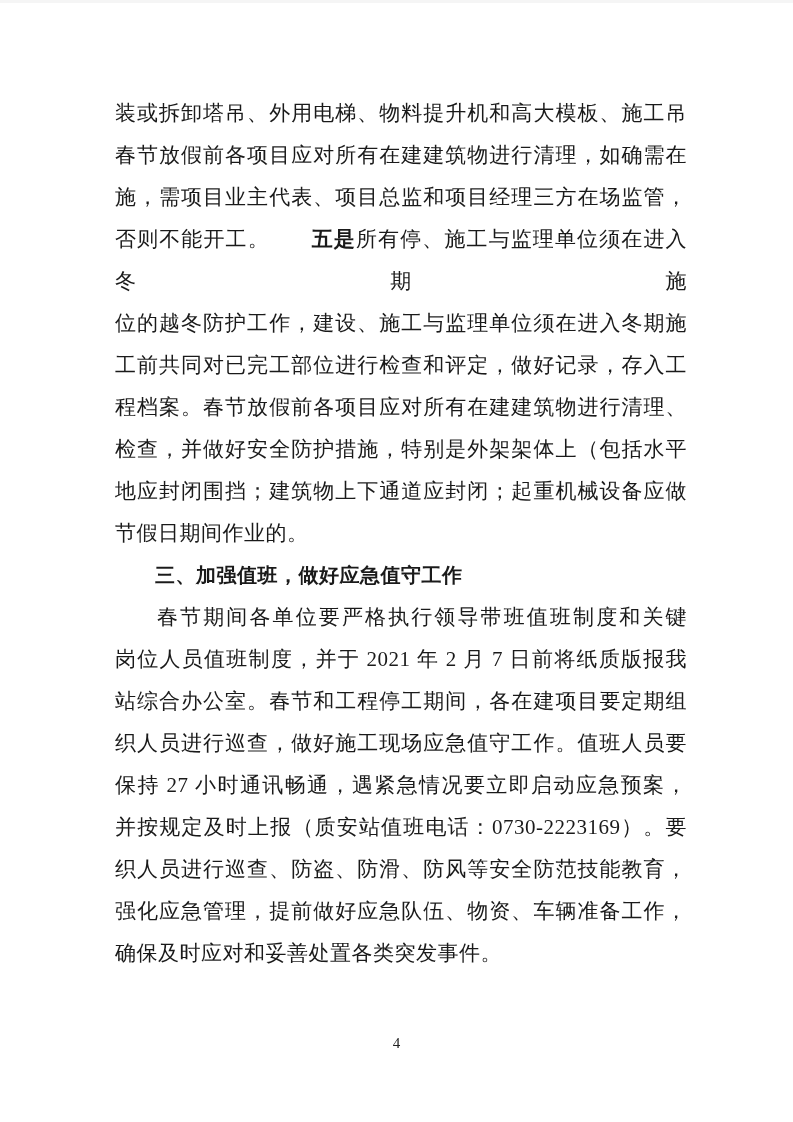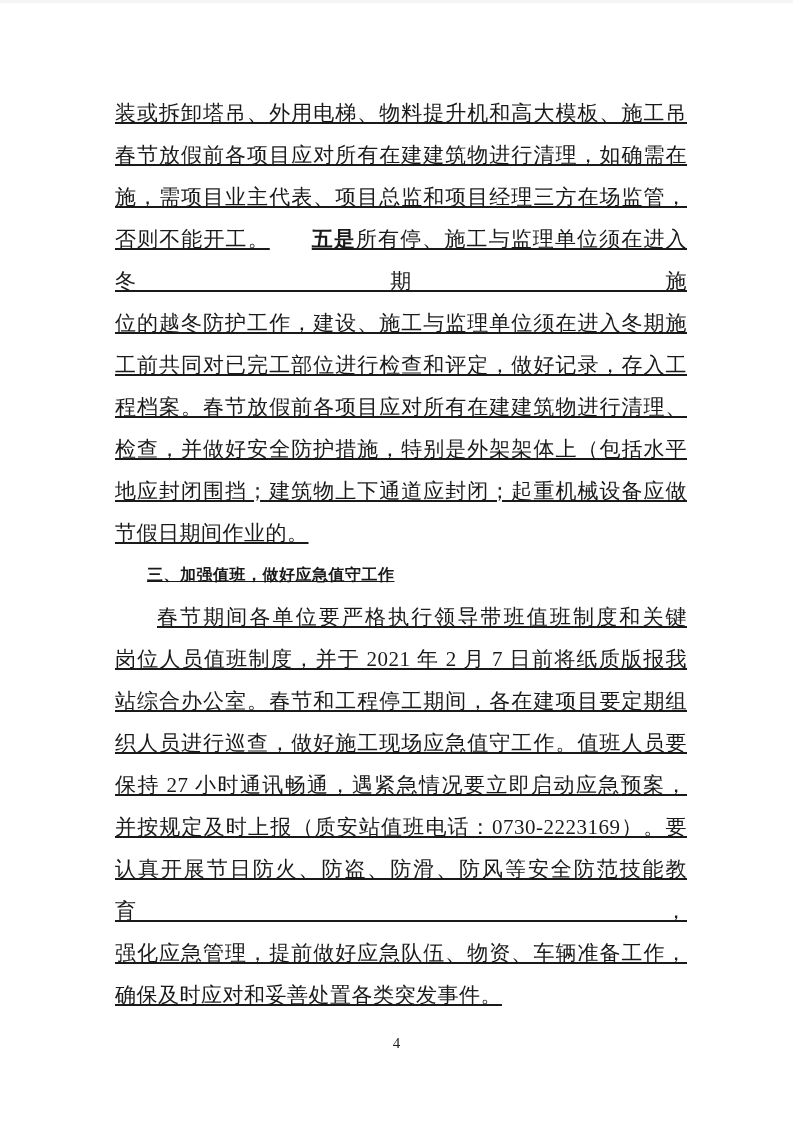--- a/index.html
+++ b/index.html
@@ -31,33 +31,32 @@
     font-size: 21px;
     line-height: 42px;
     letter-spacing: 0.5px;
   }
   .ln {
     margin: 0;
     padding: 0;
     text-align: justify;
     text-justify: inter-character;
     font-weight: normal;
-    text-decoration: underline;
   }
   
   .fill {
     text-align-last: justify;
   }
   .indent {
     text-indent: 2em;
   }
   .heading {
     font-family: "Liberation Sans", "DejaVu Sans", sans-serif;
     font-weight: bold;
-    font-size: 16px;
+    font-size: 20px;
     letter-spacing: 0.5px;
   }
   .bold-run {
     font-family: "Liberation Sans", "DejaVu Sans", sans-serif;
     font-weight: bold;
     font-style: normal;
     margin-left: 42px;
   }
   .page-number {
     position: absolute;
@@ -94,21 +93,21 @@
     <p class="ln">节假日期间作业的。</p>
 
     <h2 class="ln heading indent">三、加强值班，做好应急值守工作</h2>
 
     <p class="ln fill indent">春节期间各单位要严格执行领导带班值班制度和关键</p>
     <p class="ln fill">岗位人员值班制度，并于 2021 年 2 月 7 日前将纸质版报我</p>
     <p class="ln fill">站综合办公室。春节和工程停工期间，各在建项目要定期组</p>
     <p class="ln fill">织人员进行巡查，做好施工现场应急值守工作。值班人员要</p>
     <p class="ln fill">保持 27 小时通讯畅通，遇紧急情况要立即启动应急预案，</p>
     <p class="ln fill">并按规定及时上报（质安站值班电话：0730-2223169）。要</p>
-    <p class="ln fill">认真开展节日防火、防盗、防滑、防风等安全防范技能教育，</p>
+    <p class="ln fill">织人员进行巡查、防盗、防滑、防风等安全防范技能教育，</p>
     <p class="ln fill">强化应急管理，提前做好应急队伍、物资、车辆准备工作，</p>
     <p class="ln">确保及时应对和妥善处置各类突发事件。</p>
 
   </div>
 
   <div class="page-number">4</div>
 
 </div>
 
 </body></html>

